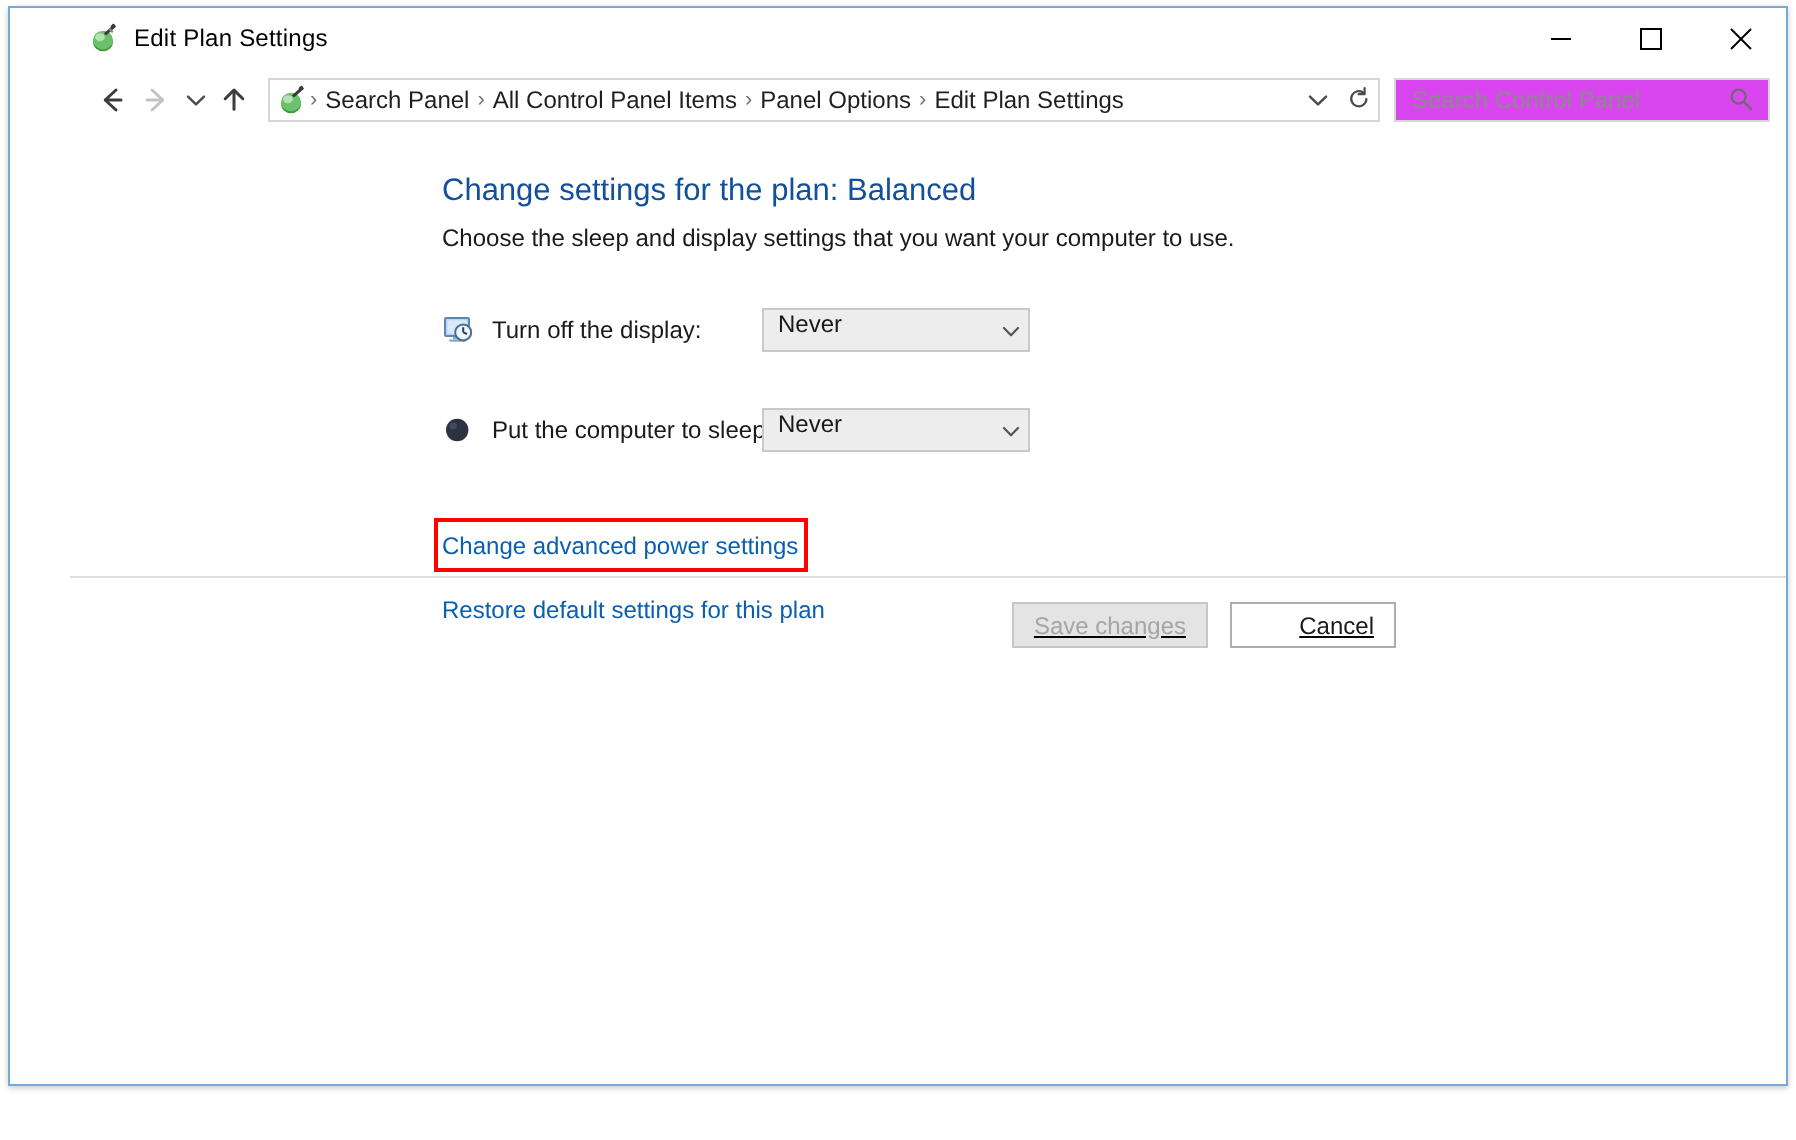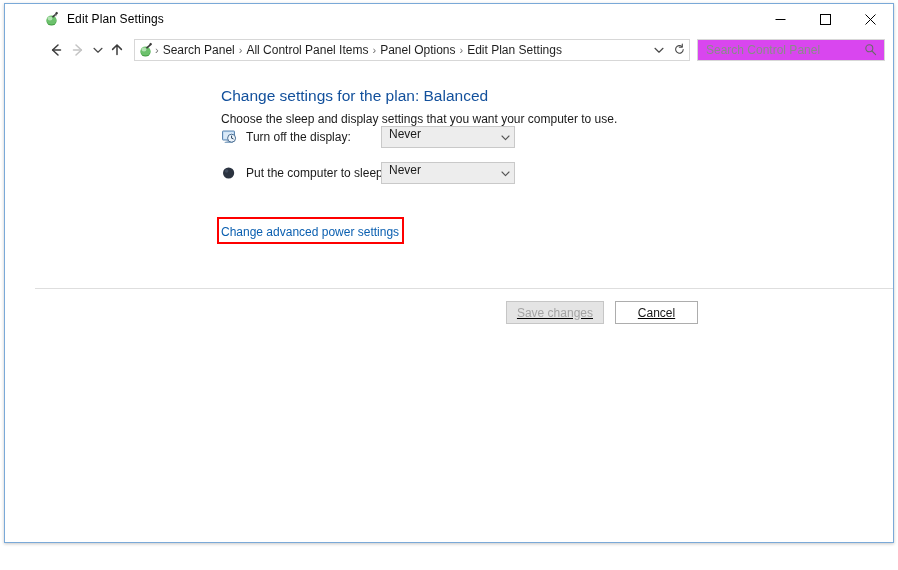--- a/index.html
+++ b/index.html
@@ -174,20 +174,21 @@
     font-size: 12px;
     color: #1a1a1a;
     white-space: nowrap;
   }
 
   .setting-row {
     display: flex;
     align-items: center;
     height: 22px;
     margin-bottom: 14px;
+    margin-top: 28px;
   }
   .setting-icon {
     width: 16px; height: 16px;
     flex: none;
     margin-right: 9px;
     position: relative;
   }
   .setting-label {
     font-size: 12px;
     color: #1a1a1a;
@@ -257,20 +258,21 @@
     font-size: 12px;
     border: 1px solid #c6c6c6;
     background: #e4e4e4;
     color: #a5a5a5;
     padding: 0 10px;
   }
   .btn.enabled {
     background: #ffffff;
     border: 1px solid #adadad;
     color: #1a1a1a;
+    text-align: right;
   }
 </style>
 </head>
 <body>
 
 <div id="window">
 
   <div id="titlebar">
     <div id="title-icon">
       <svg width="16" height="16" viewBox="0 0 16 16">
@@ -433,20 +435,23 @@
             </span>
           </div>
         </div>
 
         
         <div id="link-advanced-wrap">
           <a class="cp-link" href="#">Change advanced power settings</a>
           <span id="annotation-box"></span>
         </div>
 
+        <div id="link-restore">
+          <a class="cp-link" href="#">Restore default settings for this plan</a>
+        </div>
 
       </div>
     </div>
 
     <div id="buttonbar">
       <button class="btn" disabled="">Save changes</button>
       <button class="btn enabled">Cancel</button>
     </div>
   </div>
 

